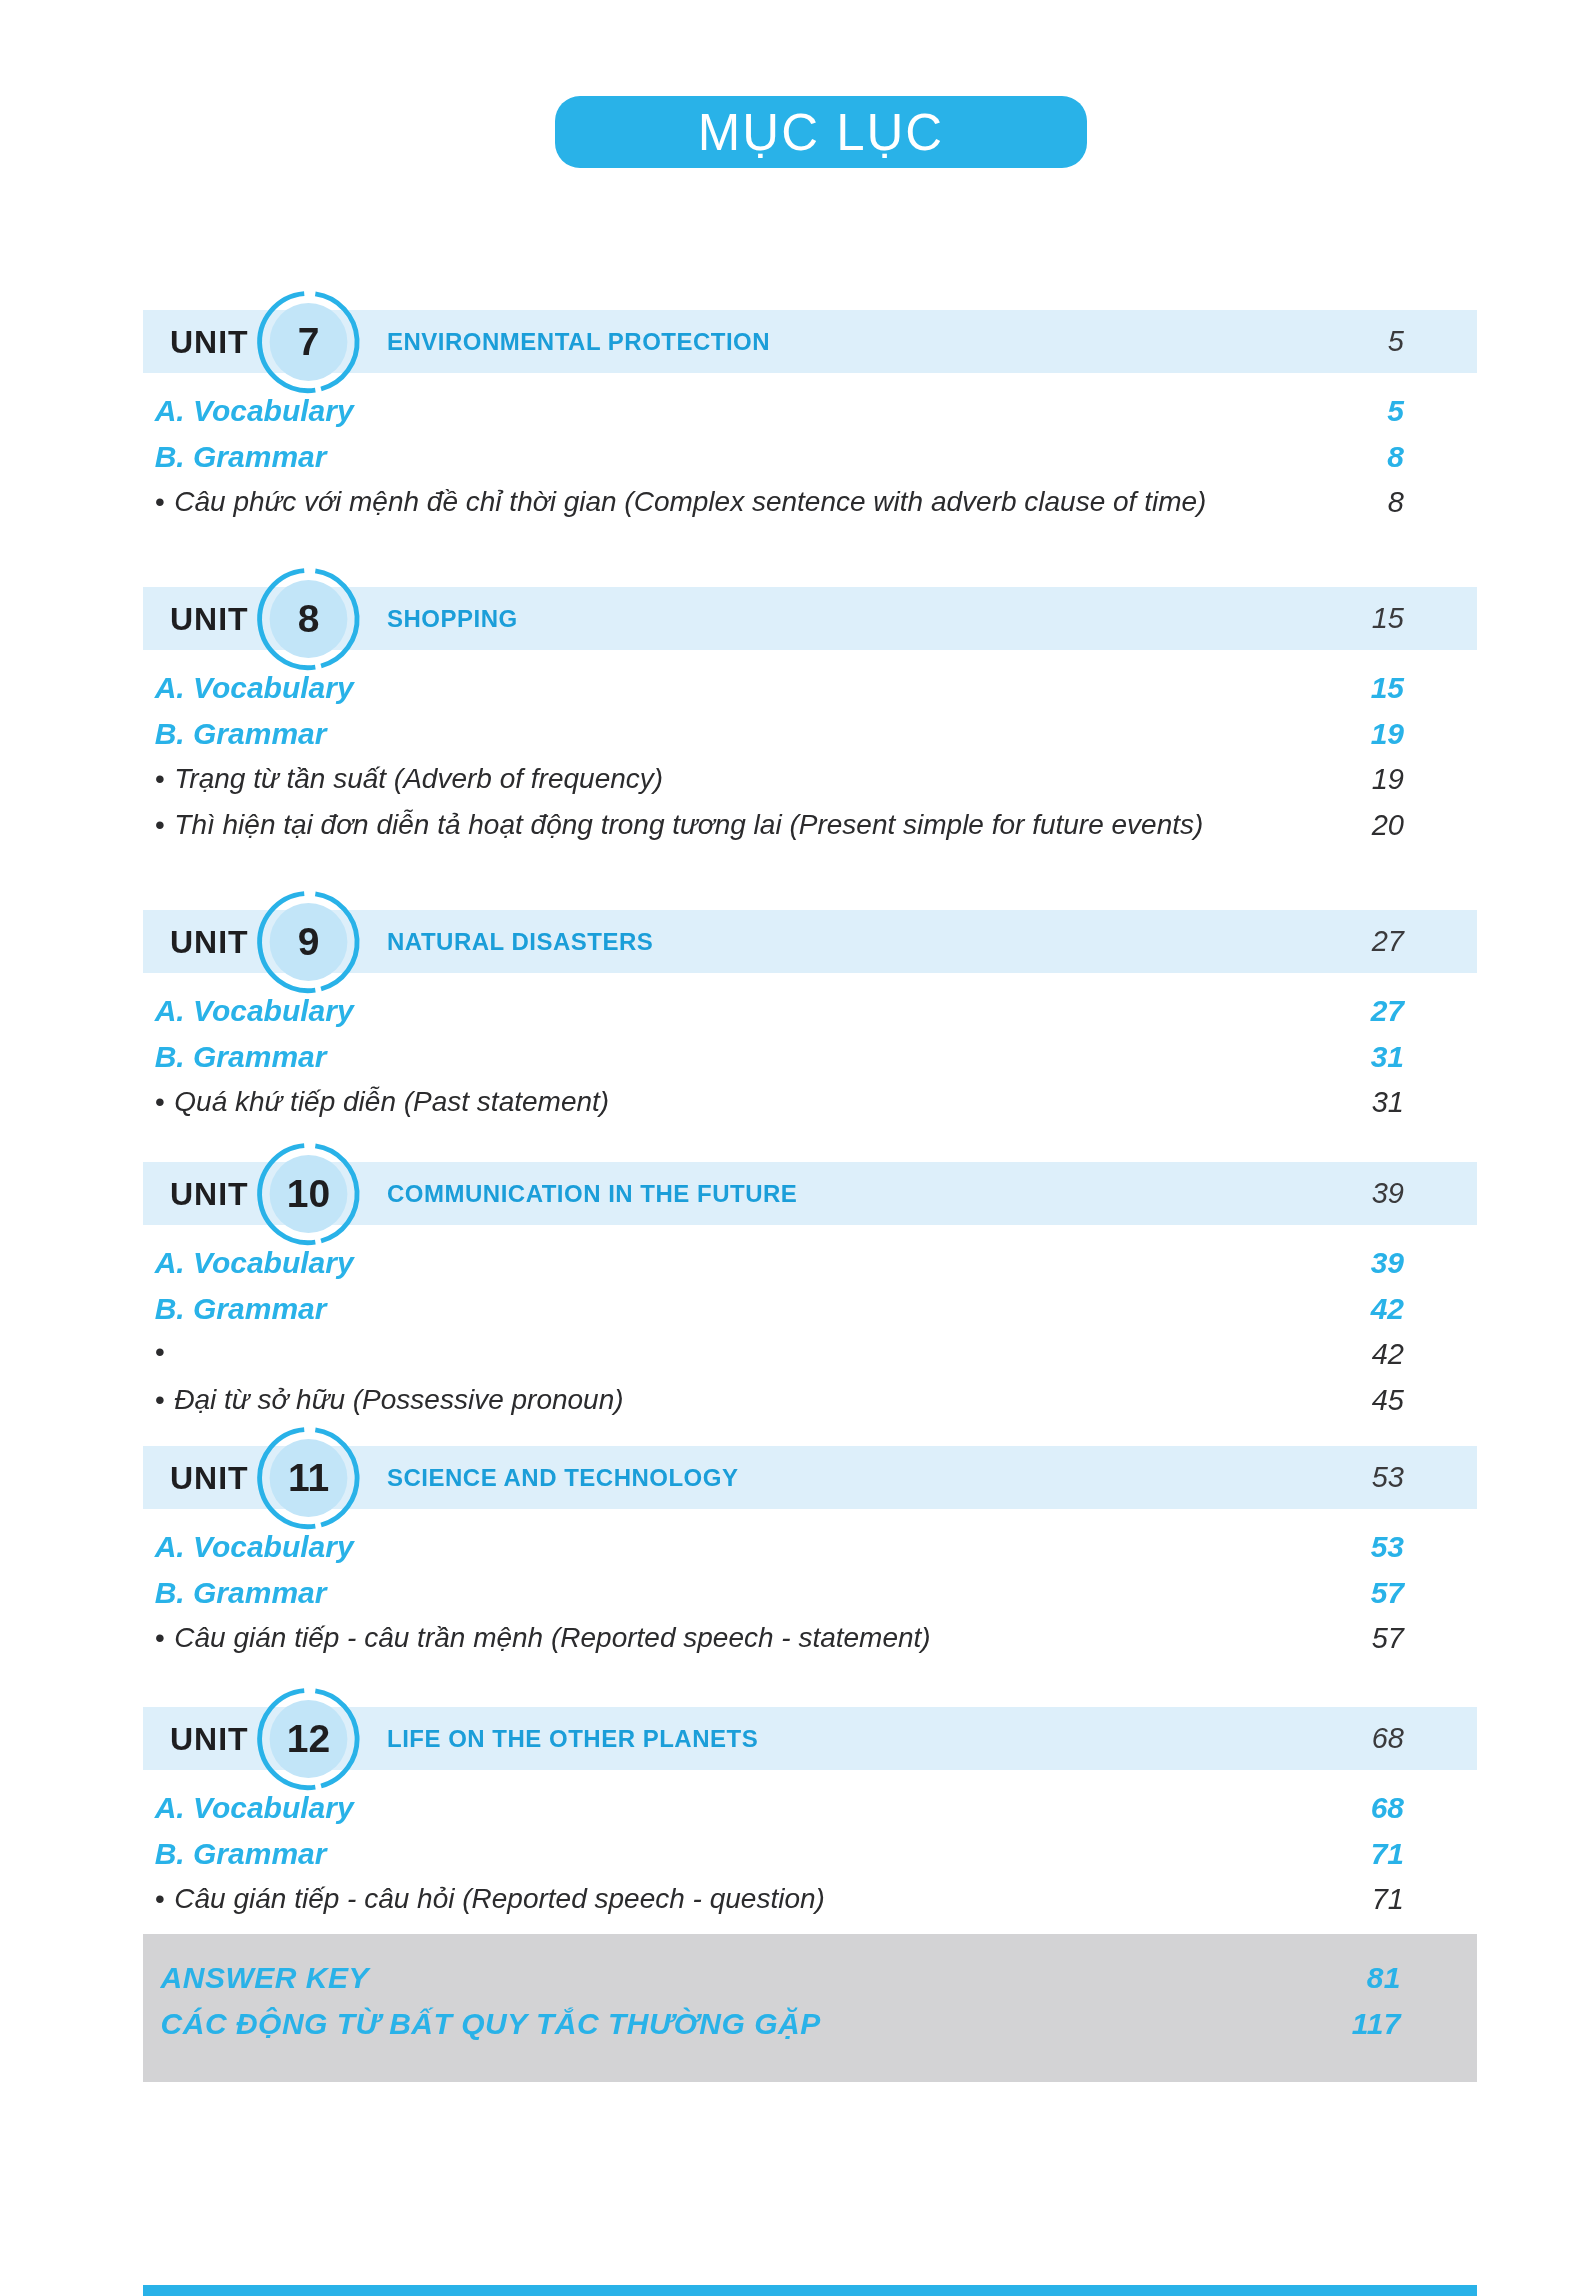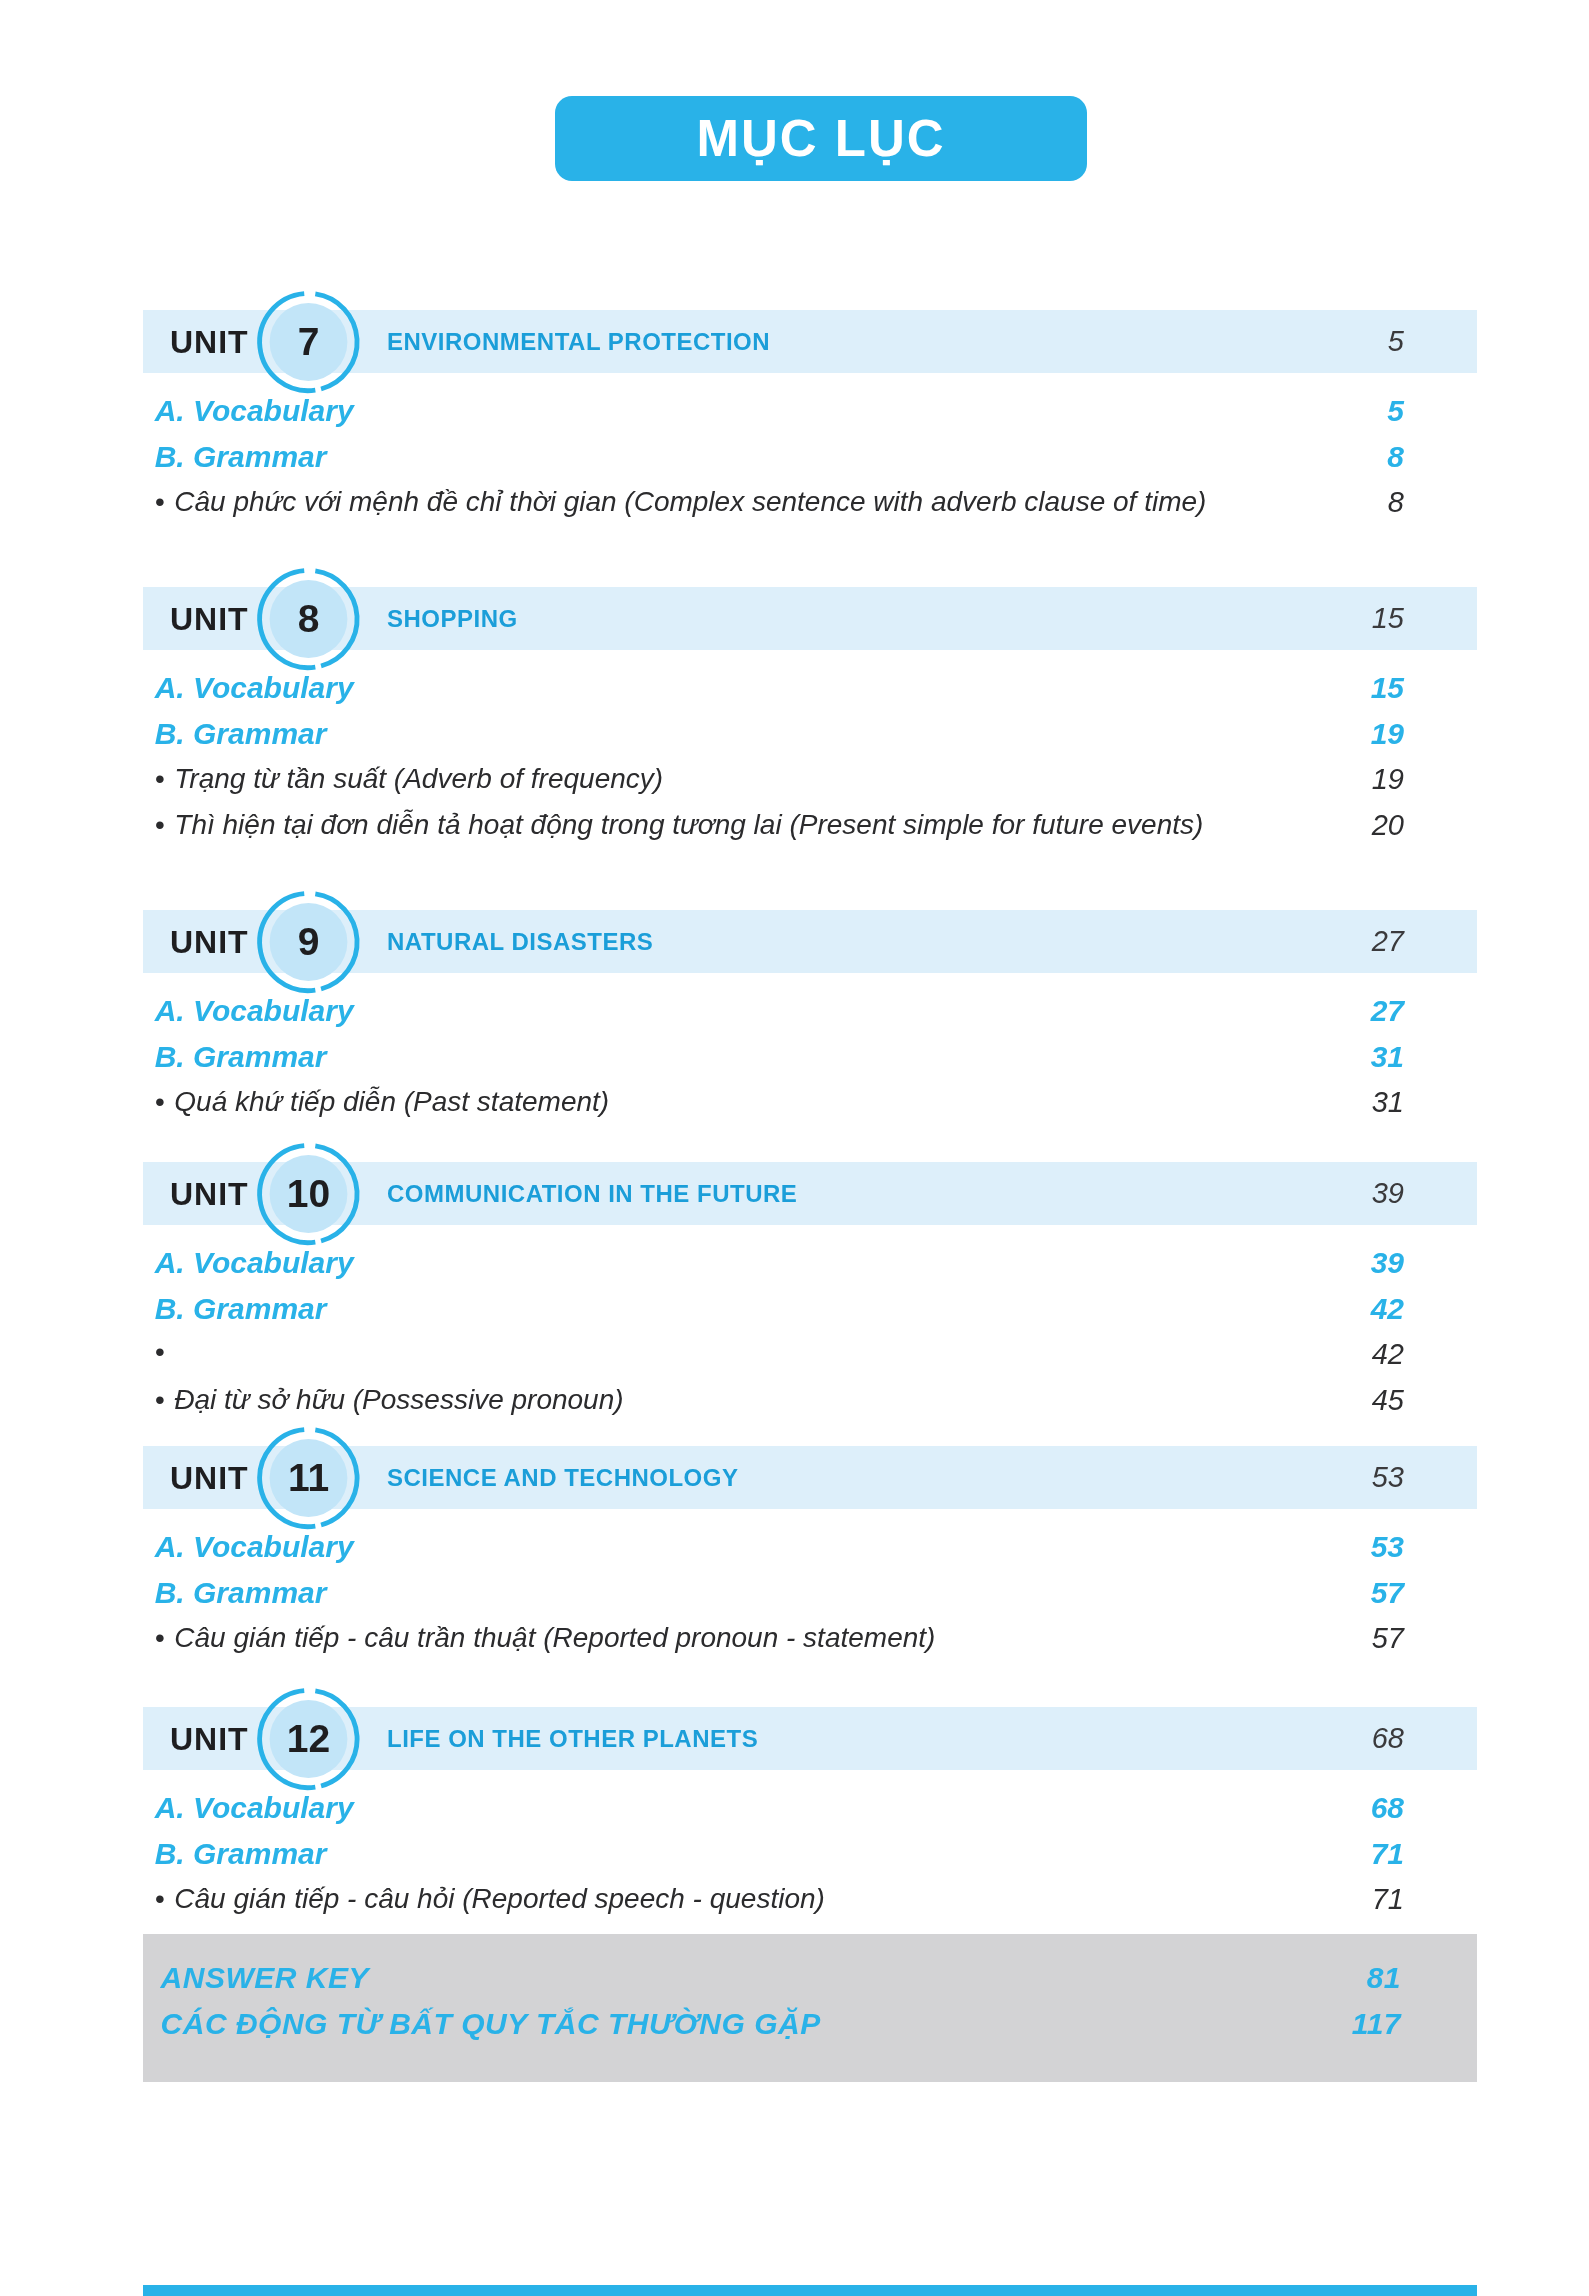--- a/index.html
+++ b/index.html
@@ -13,25 +13,25 @@
   }
   *{margin:0;padding:0;box-sizing:border-box;}
   html,body{background:#ffffff;}
   body{
     width:1590px;height:2297px;
     position:relative;
     font-family:"Liberation Sans","DejaVu Sans",sans-serif;
     overflow:hidden;
   }
   .title-box{
-    position:absolute;left:555px;top:96px;width:532px;height:85px;
+    position:absolute;left:555px;top:96px;width:532px;height:72px;
     background:var(--accent);
-    border-radius:17px;
+    border-radius:25px;
     display:flex;align-items:center;justify-content:center;
-    color:#ffffff;font-size:51px;font-weight:bold;letter-spacing:2px;
+    color:#ffffff;font-size:51px;font-weight:normal;letter-spacing:2px;
   }
   .unit{
     position:absolute;left:143px;width:1334px;
   }
   .band{
     position:relative;height:63px;background:var(--band-bg);
   }
   .unit-word{
     position:absolute;left:27px;top:50%;transform:translateY(-50%);
     font-size:32px;font-weight:bold;color:var(--dark);letter-spacing:1px;
@@ -252,21 +252,21 @@
     <span class="row-label">A. Vocabulary</span>
     <span class="row-page">53</span>
   </div>
         <div class="row section">
     <span class="row-label">B. Grammar</span>
     <span class="row-page">57</span>
   </div>
         <div class="row bullet">
     <span class="row-label">
             <span class="bullet-dot">•</span>
-            <span>Câu gián tiếp - câu trần thuật (Reported pronoun - statement)</span>
+            <span>Câu gián tiếp - câu trần mệnh (Reported speech - statement)</span>
           </span>
     <span class="row-page">57</span>
   </div>
       </div>
   </section>
     <section class="unit" style="top: 1707px;">
     <div class="band">
       <span class="unit-word">UNIT</span>
       <span class="circle-wrap">
         <svg width="107" height="107" viewBox="0 0 110 110">

